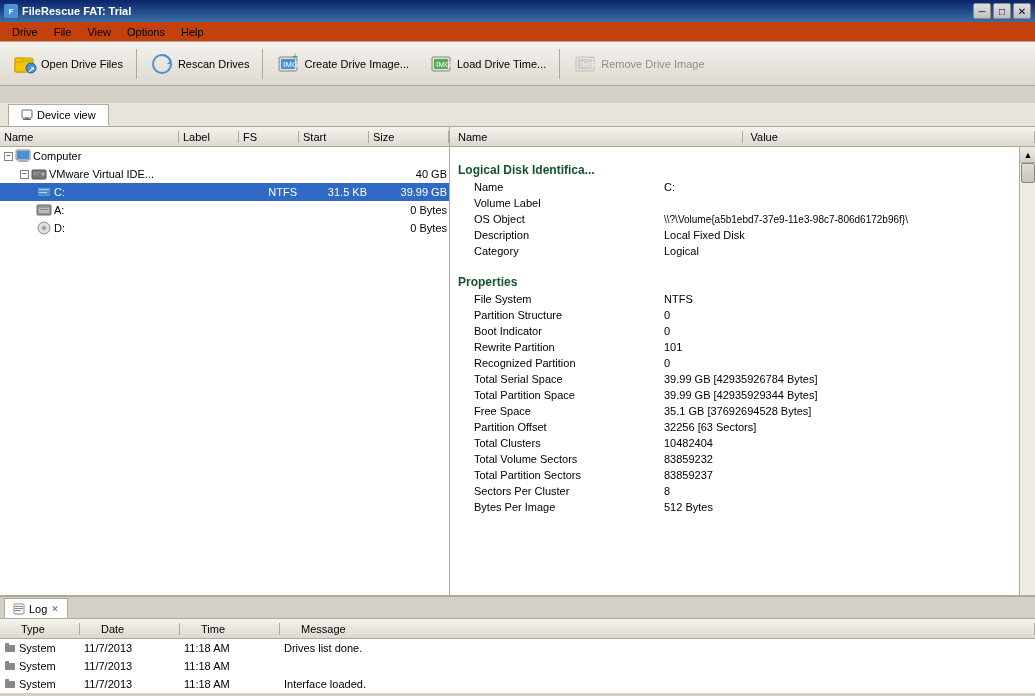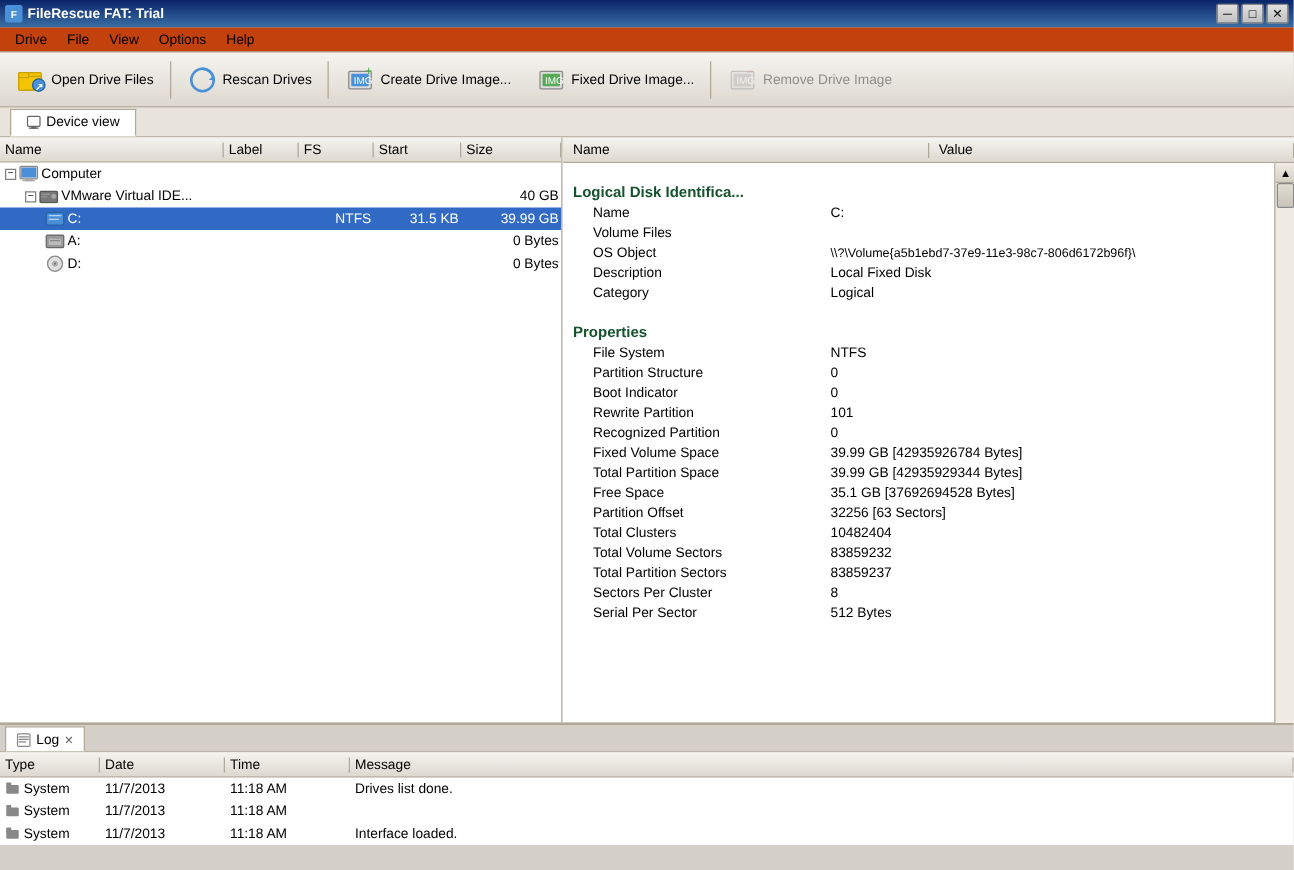--- a/index.html
+++ b/index.html
@@ -76,20 +76,21 @@
     .toolbar-separator { width: 1px; height: 30px; background: #b0a898; margin: 0 2px; }
 
     
     .tab-bar {
       background: #e8e4dc;
       border-bottom: 1px solid #b0a898;
       height: 24px;
       display: flex;
       align-items: center;
       padding: 0 8px;
+      margin-top: 17px;
     }
     .tab {
       background: linear-gradient(to bottom, #f5f3ef, #ddd9d0);
       border: 1px solid #b0a898;
       border-bottom: none;
       padding: 3px 12px;
       font-size: 11px;
       cursor: pointer;
       display: flex; align-items: center; gap: 4px;
       height: 22px;
@@ -217,21 +218,21 @@
     .log-content { background: white; }
     .log-header {
       display: grid;
       grid-template-columns: 80px 100px 100px 1fr;
       background: linear-gradient(to bottom, #f5f3ef, #ddd9d0);
       border-bottom: 1px solid #b0a898;
       height: 20px;
       align-items: center;
     }
     .log-header-cell {
-      padding: 0 4px;
+      padding: 0 21px;
       font-size: 11px;
       border-right: 1px solid #b0a898;
     }
     .log-row {
       display: grid;
       grid-template-columns: 80px 100px 100px 1fr;
       height: 18px;
       align-items: center;
     }
     .log-cell {
@@ -313,21 +314,21 @@
     <span>Create Drive Image...</span>
   </button>
   <button class="toolbar-btn">
     <div class="toolbar-icon">
       <svg width="24" height="24" viewBox="0 0 24 24">
         <rect x="3" y="5" width="18" height="14" rx="1" fill="#ddd" stroke="#888" stroke-width="1"></rect>
         <rect x="5" y="7" width="14" height="10" rx="1" fill="#5a5"></rect>
         <text x="7" y="15" font-size="8" fill="white">IMG</text>
       </svg>
     </div>
-    <span>Fixed Drive Image...</span>
+    <span>Load Drive Time...</span>
   </button>
   <div class="toolbar-separator"></div>
   <button class="toolbar-btn" style="opacity:0.4;">
     <div class="toolbar-icon">
       <svg width="24" height="24" viewBox="0 0 24 24">
         <rect x="3" y="5" width="18" height="14" rx="1" fill="#ddd" stroke="#888" stroke-width="1"></rect>
         <rect x="5" y="7" width="14" height="10" rx="1" fill="#aaa"></rect>
         <text x="7" y="15" font-size="8" fill="white">IMG</text>
         <text x="15" y="9" font-size="10" fill="#c44">−</text>
       </svg>
@@ -445,21 +446,21 @@
       <div class="right-header-cell">Name</div>
       <div class="right-header-cell">Value</div>
     </div>
 
     <div class="prop-section-header">Logical Disk Identifica...</div>
     <div class="prop-row">
       <div class="prop-name">Name</div>
       <div class="prop-value">C:</div>
     </div>
     <div class="prop-row">
-      <div class="prop-name">Volume Files</div>
+      <div class="prop-name">Volume Label</div>
       <div class="prop-value"></div>
     </div>
     <div class="prop-row">
       <div class="prop-name">OS Object</div>
       <div class="prop-value" style="font-size:10px;">\\?\Volume{a5b1ebd7-37e9-11e3-98c7-806d6172b96f}\</div>
     </div>
     <div class="prop-row">
       <div class="prop-name">Description</div>
       <div class="prop-value">Local Fixed Disk</div>
     </div>
@@ -484,21 +485,21 @@
     <div class="prop-row">
       <div class="prop-name">Rewrite Partition</div>
       <div class="prop-value">101</div>
     </div>
     <div class="prop-row">
       <div class="prop-name">Recognized Partition</div>
       <div class="prop-value">0</div>
     </div>
 
     <div class="prop-row">
-      <div class="prop-name">Fixed Volume Space</div>
+      <div class="prop-name">Total Serial Space</div>
       <div class="prop-value">39.99 GB [42935926784 Bytes]</div>
     </div>
     <div class="prop-row">
       <div class="prop-name">Total Partition Space</div>
       <div class="prop-value">39.99 GB [42935929344 Bytes]</div>
     </div>
     <div class="prop-row">
       <div class="prop-name">Free Space</div>
       <div class="prop-value">35.1 GB [37692694528 Bytes]</div>
     </div>
@@ -516,21 +517,21 @@
     </div>
     <div class="prop-row">
       <div class="prop-name">Total Partition Sectors</div>
       <div class="prop-value">83859237</div>
     </div>
     <div class="prop-row">
       <div class="prop-name">Sectors Per Cluster</div>
       <div class="prop-value">8</div>
     </div>
     <div class="prop-row">
-      <div class="prop-name">Serial Per Sector</div>
+      <div class="prop-name">Bytes Per Image</div>
       <div class="prop-value">512 Bytes</div>
     </div>
 
     <div style="position:absolute; right:0; top:20px; width:16px; height:468px; background:#f0ece4; border-left:1px solid #b0a898;">
       <div style="width:14px; height:20px; background:linear-gradient(to bottom,#e0dcd4,#c8c4bc); border:1px solid #888; margin:16px 1px 1px 1px; border-radius:2px;"></div>
       <div style="position:absolute; top:0; width:16px; height:16px; background:linear-gradient(to bottom,#f0ece4,#d4d0c8); border-bottom:1px solid #b0a898; display:flex; align-items:center; justify-content:center; font-size:9px; cursor:pointer;">▲</div>
 
     </div>
   </div>
 </div>

